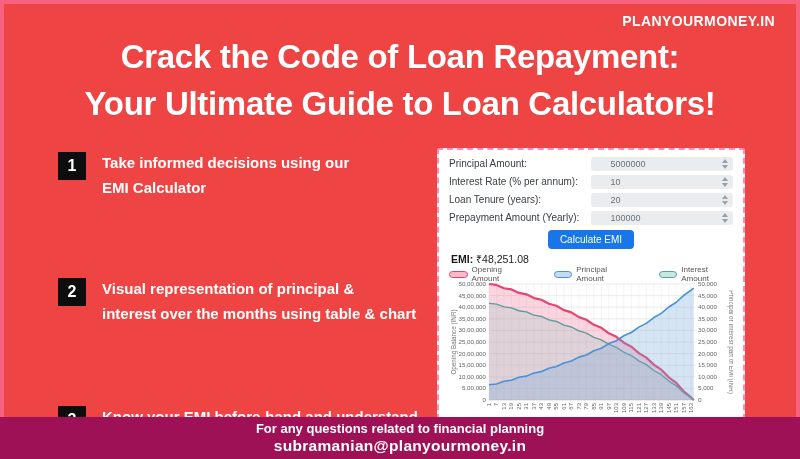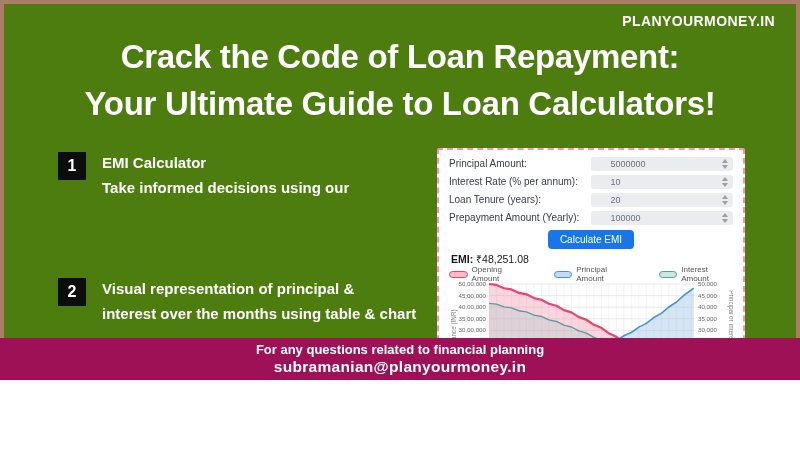--- a/index.html
+++ b/index.html
@@ -1,18 +1,18 @@
 <!DOCTYPE html>
 <html><head>
 <meta charset="utf-8">
 <style>
   html,body{margin:0;padding:0;}
   .poster{
-    position:relative;width:800px;height:380px;overflow:hidden;
-    background:#4d7c0f;
+    position:relative;width:800px;height:459px;overflow:hidden;
+    background:#ef4444;
     box-shadow:inset 0 0 0 4px rgba(255,122,176,0.55);
     font-family:"Liberation Sans",sans-serif;
   }
   .brand{
     position:absolute;top:13px;right:25px;color:#fff;
     font-size:14px;font-weight:bold;letter-spacing:.4px;
   }
   .title{
     position:absolute;top:34px;left:0;right:0;text-align:center;color:#fff;
     font-size:33px;font-weight:bold;line-height:1.42;letter-spacing:-.3px;
@@ -87,22 +87,22 @@
 
   <div class="title">
     <div>Crack the Code of Loan Repayment:</div>
     <div>Your Ultimate Guide to Loan Calculators!</div>
   </div>
 
   <div class="points">
     <div class="point point-1">
       <div class="num">1</div>
       <div class="ptext">
+        <div>Take informed decisions using our</div>
         <div>EMI Calculator</div>
-        <div>Take informed decisions using our</div>
       </div>
     </div>
     <div class="point point-2">
       <div class="num">2</div>
       <div class="ptext">
         <div>Visual representation of principal &amp;</div>
         <div>interest over the months using table &amp; chart</div>
       </div>
     </div>
     <div class="point point-3">

